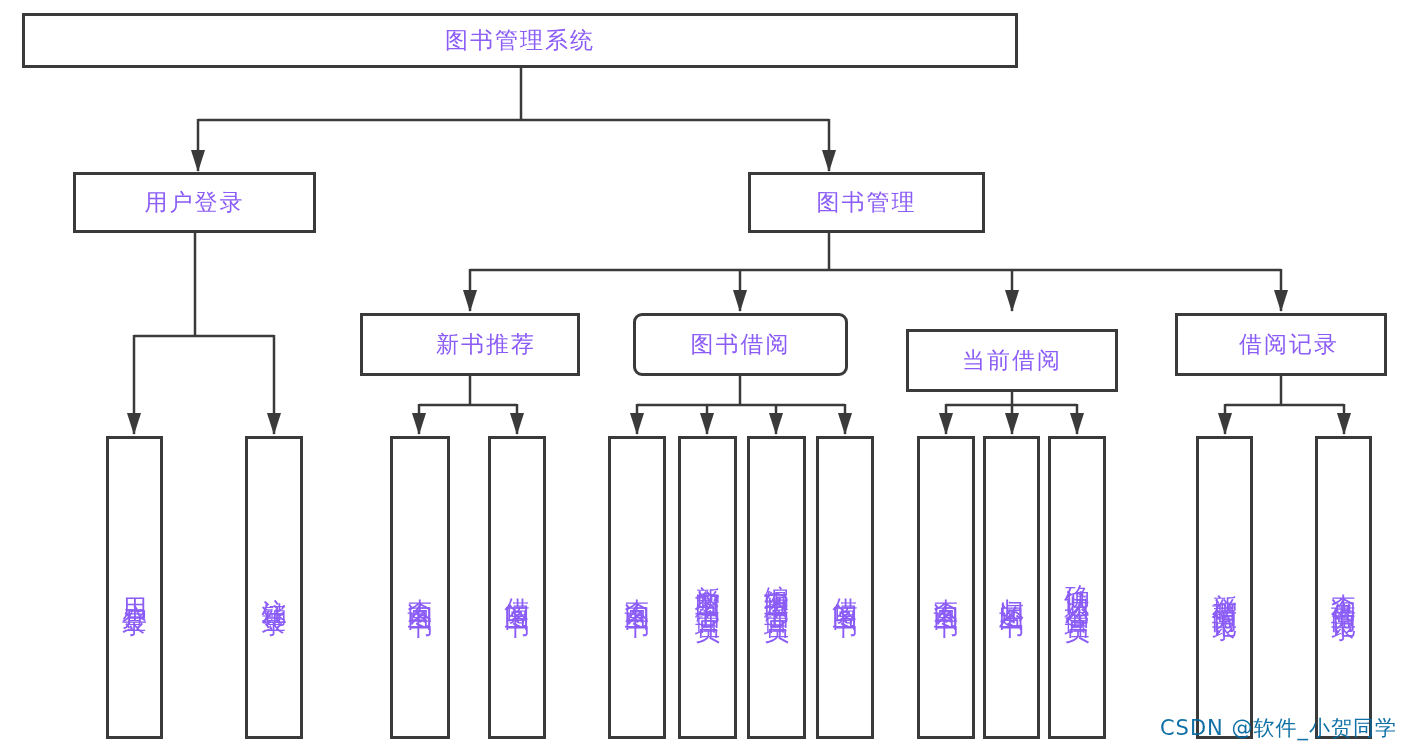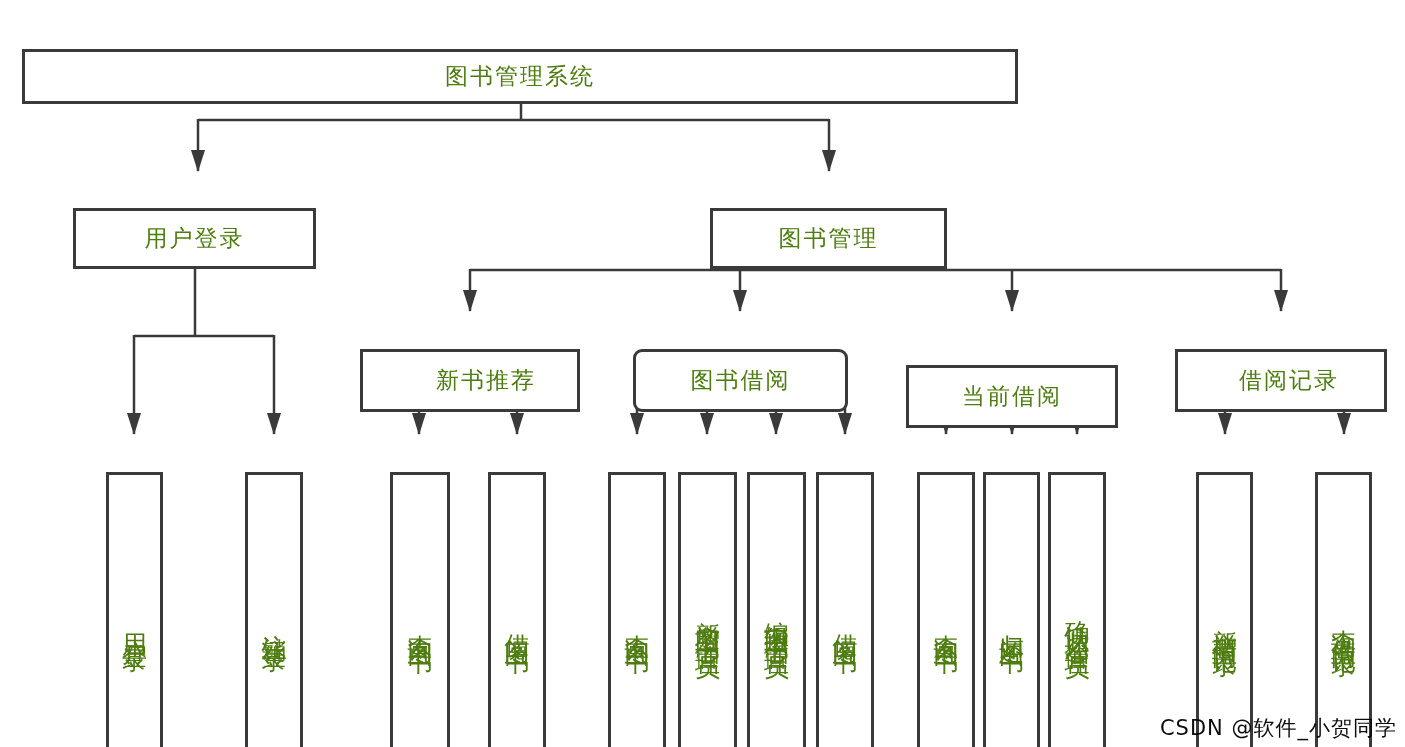--- a/index.html
+++ b/index.html
@@ -18,42 +18,41 @@
     pointer-events: none;
   }
   .node {
     position: absolute;
     box-sizing: border-box;
     border: 3px solid #3a3a3a;
     background: #ffffff;
     display: flex;
     align-items: center;
     justify-content: center;
-    color: #4d7c0f;
-    margin-top: 36px;
+    color: #8b5cf6;
   }
   .hnode .node-label {
     font-size: 23px;
     letter-spacing: 2px;
     white-space: nowrap;
   }
   .vnode .node-label {
     writing-mode: vertical-lr;
     text-orientation: mixed;
     font-size: 25px;
     letter-spacing: 5px;
     line-height: 1;
     white-space: nowrap;
   }
   #watermark {
     position: absolute;
     right: 8px;
     bottom: 5px;
     font-size: 21px;
-    color: #000000;
+    color: #0369a1;
     opacity: 0.95;
     letter-spacing: 1px;
     z-index: 10;
     white-space: nowrap;
   }
 </style>
 </head>
 <body>
 
 <div id="canvas">
@@ -108,21 +107,21 @@
     </g>
   </svg>
 
   <div class="node hnode" style="left:22px; top:13px; width:996px; height:55px;">
     <span class="node-label">图书管理系统</span>
   </div>
 
   <div class="node hnode" style="left:73px; top:172px; width:243px; height:61px;">
     <span class="node-label">用户登录</span>
   </div>
-  <div class="node hnode" style="left:710px; top:172px; width:237px; height:61px;">
+  <div class="node hnode" style="left:748px; top:172px; width:237px; height:61px;">
     <span class="node-label">图书管理</span>
   </div>
 
   <div class="node hnode" style="left:360px; top:313px; width:220px; height:63px;padding-left:32px;">
     <span class="node-label">新书推荐</span>
   </div>
   <div class="node hnode" style="left:633px; top:313px; width:215px; height:63px;border-radius:9px;">
     <span class="node-label">图书借阅</span>
   </div>
   <div class="node hnode" style="left:906px; top:329px; width:212px; height:63px;">

